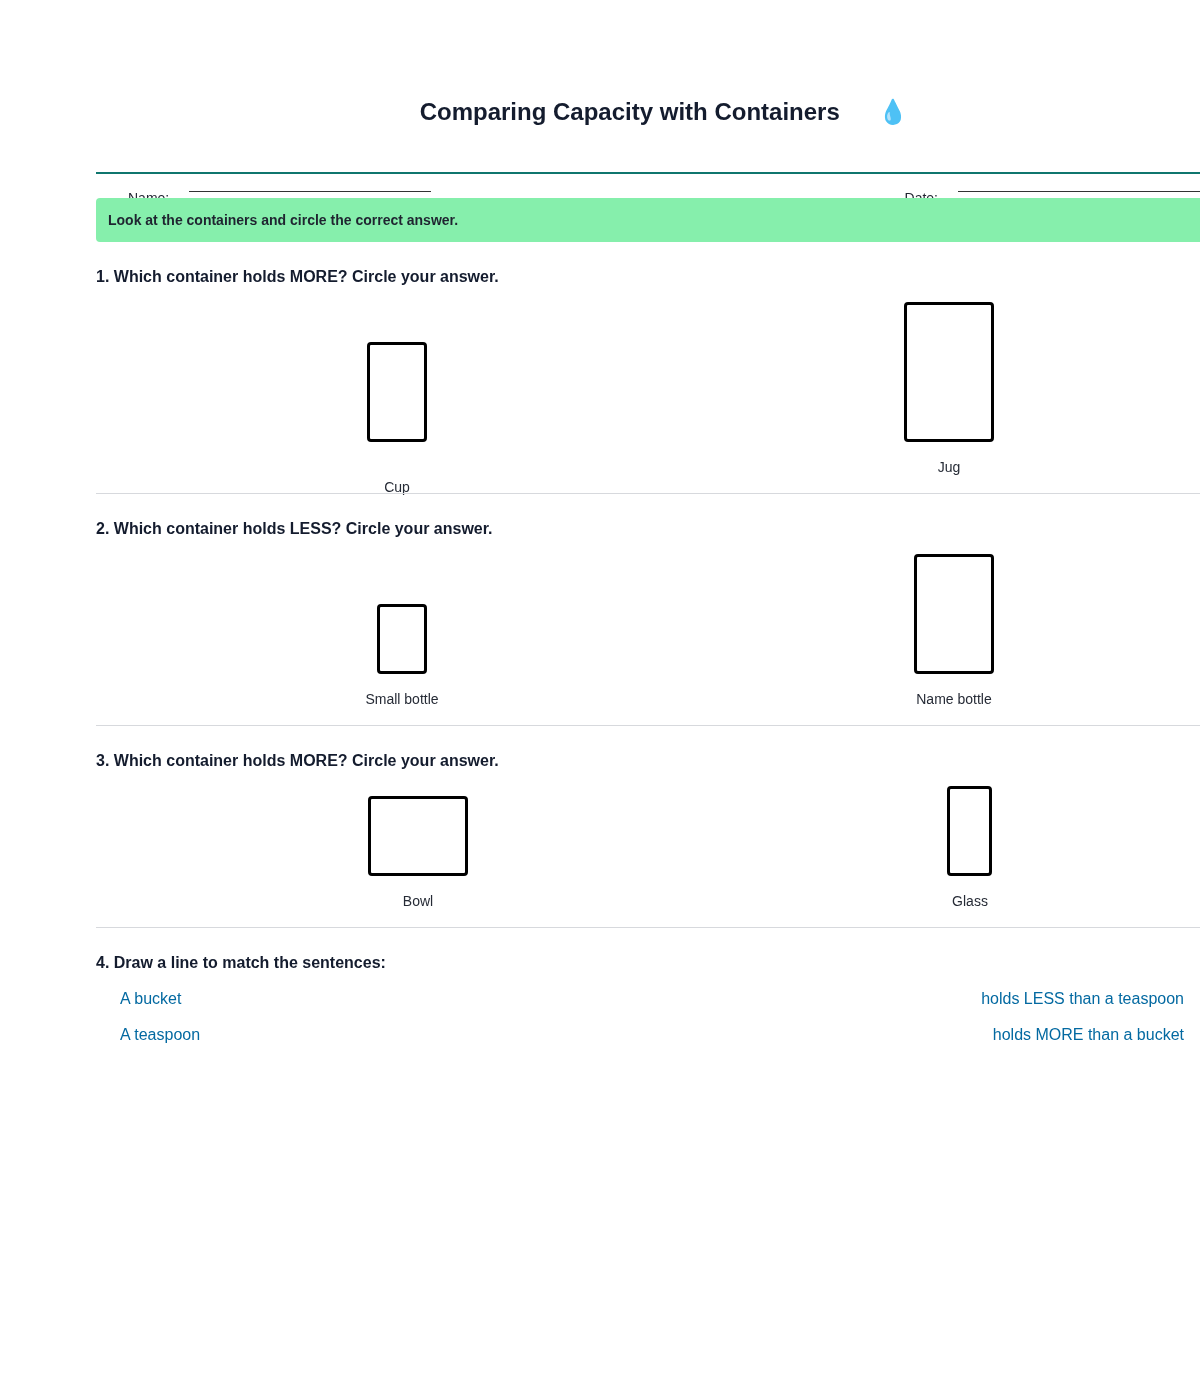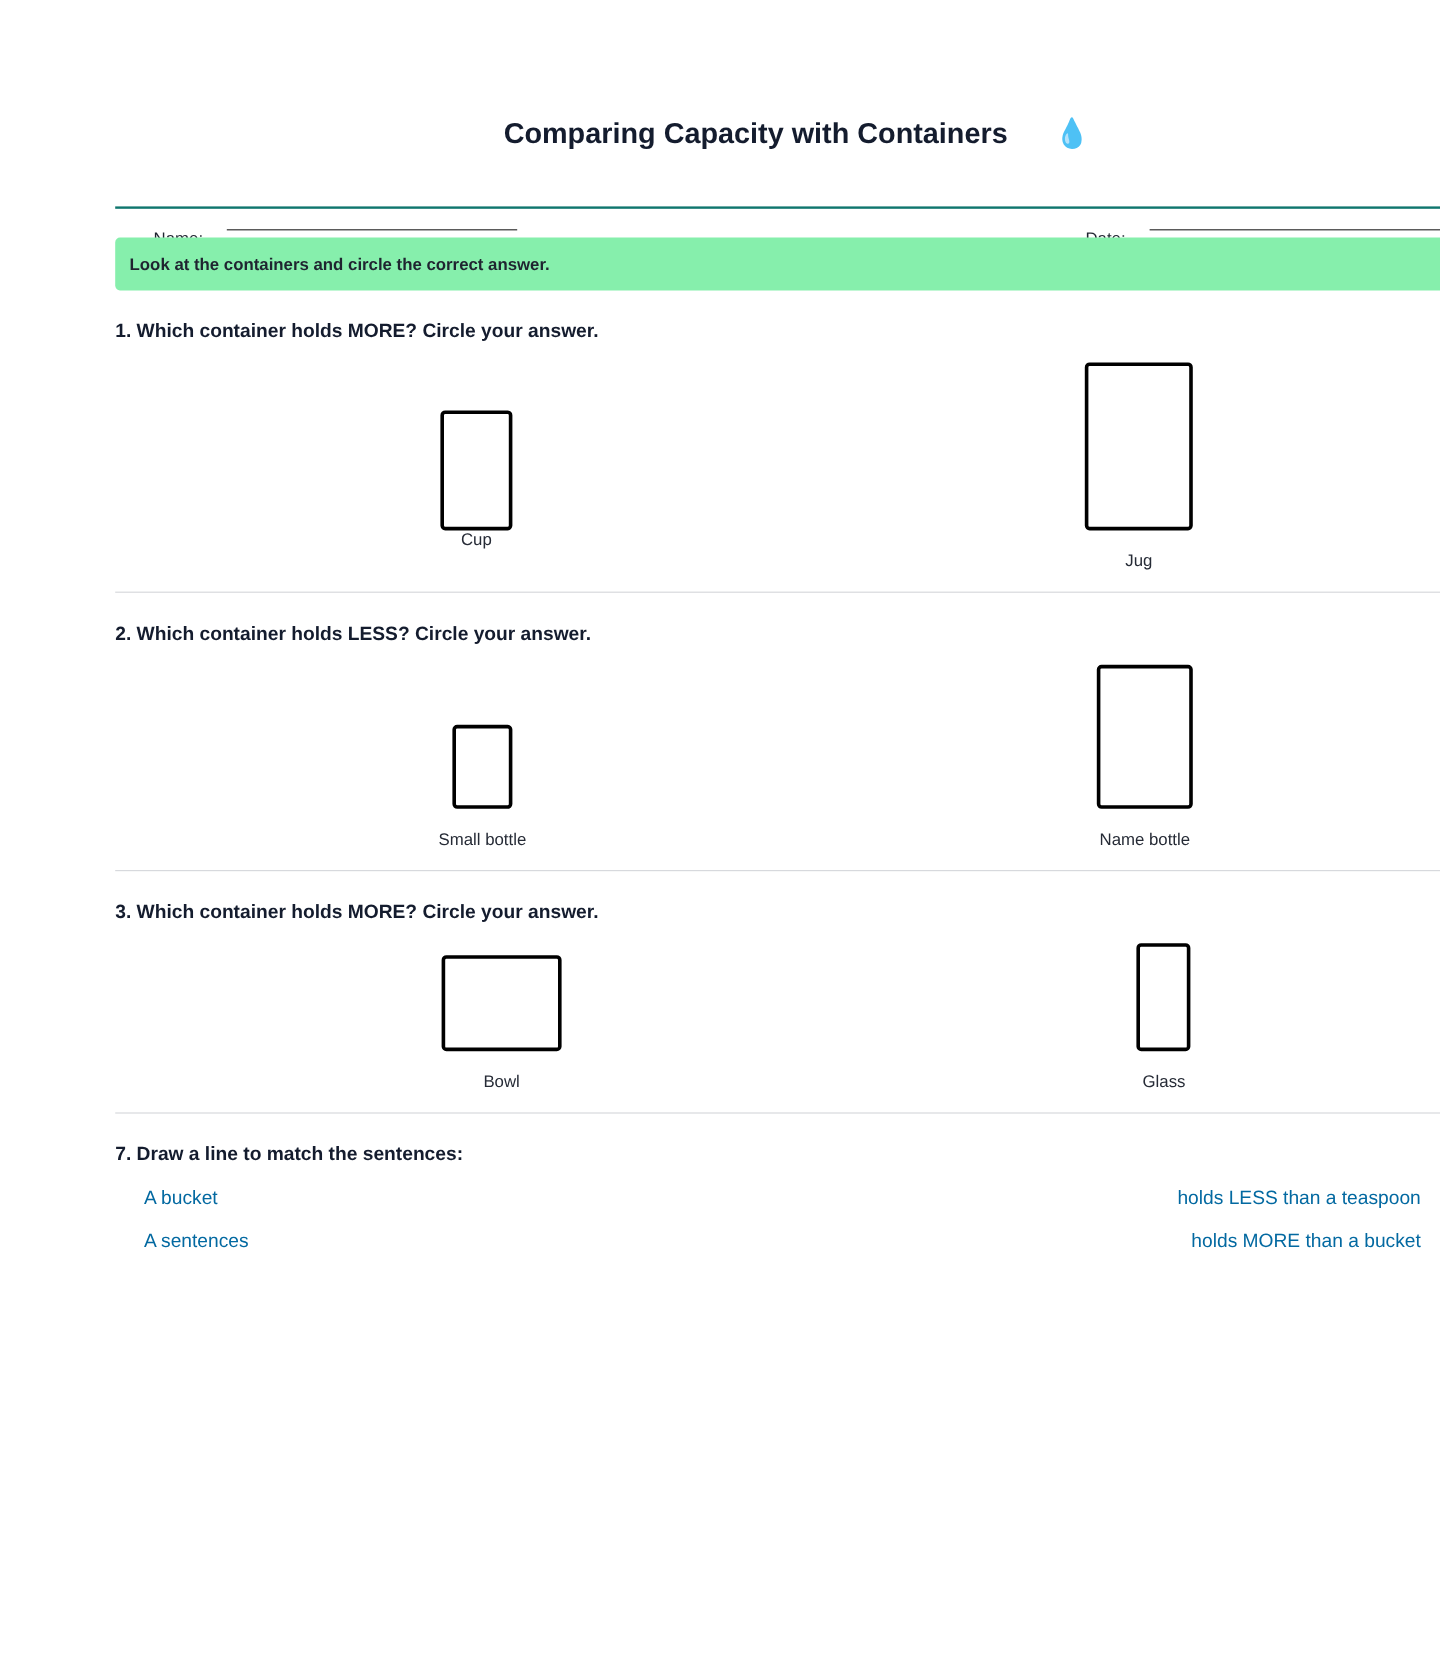--- a/index.html
+++ b/index.html
@@ -65,38 +65,38 @@
     </div>
     <div class="field date">
       <span>Date:</span><span class="blank"></span>
     </div>
   </div>
 
   <div class="instructions">Look at the containers and circle the correct answer.</div>
 
   <div class="question-title" style="top:203px;">1. Which container holds MORE? Circle your answer.</div>
   <div class="container-box" style="left:271px; top:278px; width:60px; height:100px;"></div>
-  <div class="container-label" style="left:221px; top:376px;">Cup</div>
+  <div class="container-label" style="left:221px; top:414px;">Cup</div>
   <div class="container-box" style="left:808px; top:238px; width:90px; height:140px;"></div>
   <div class="container-label" style="left:773px; top:394px;">Jug</div>
   <div class="divider" style="top:429px;"></div>
 
   <div class="question-title" style="top:455px;">2. Which container holds LESS? Circle your answer.</div>
   <div class="container-box" style="left:281px; top:540px; width:50px; height:70px;"></div>
   <div class="container-label" style="left:226px; top:626px;">Small bottle</div>
   <div class="container-box" style="left:818px; top:490px; width:80px; height:120px;"></div>
   <div class="container-label" style="left:778px; top:626px;">Name bottle</div>
   <div class="divider" style="top:661px;"></div>
 
   <div class="question-title" style="top:687px;">3. Which container holds MORE? Circle your answer.</div>
   <div class="container-box" style="left:272px; top:732px; width:100px; height:80px;"></div>
   <div class="container-label" style="left:242px; top:828px;">Bowl</div>
   <div class="container-box" style="left:851px; top:722px; width:45px; height:90px;"></div>
   <div class="container-label" style="left:794px; top:828px;">Glass</div>
   <div class="divider" style="top:863px;"></div>
 
-  <div class="question-title" style="top:889px;">7. Draw a line to match the sentences:</div>
+  <div class="question-title" style="top:889px;">4. Draw a line to match the sentences:</div>
   <div class="match-item" style="left:24px; top:925px;">A bucket</div>
-  <div class="match-item" style="left:24px; top:961px;">A sentences</div>
+  <div class="match-item" style="left:24px; top:961px;">A teaspoon</div>
   <div class="match-item match-right" style="left:788px; top:925px;">holds LESS than a teaspoon</div>
   <div class="match-item match-right" style="left:788px; top:961px;">holds MORE than a bucket</div>
 
 </div>
 
 </body></html>

